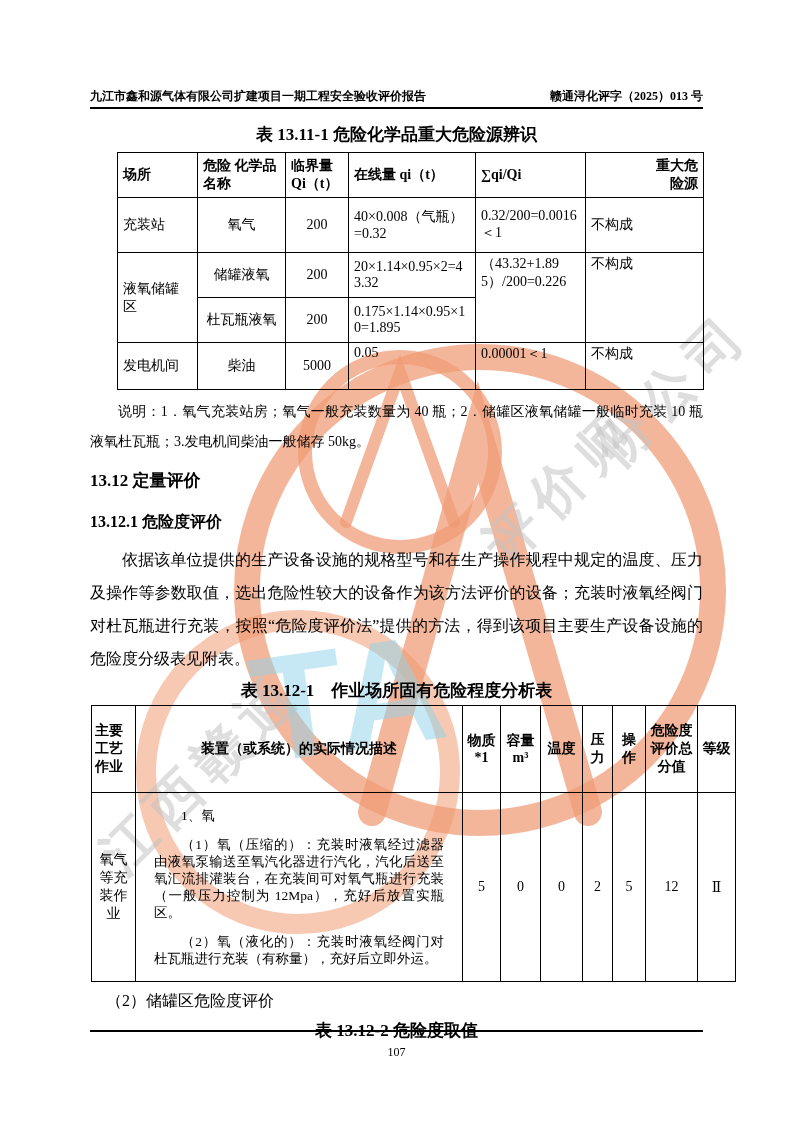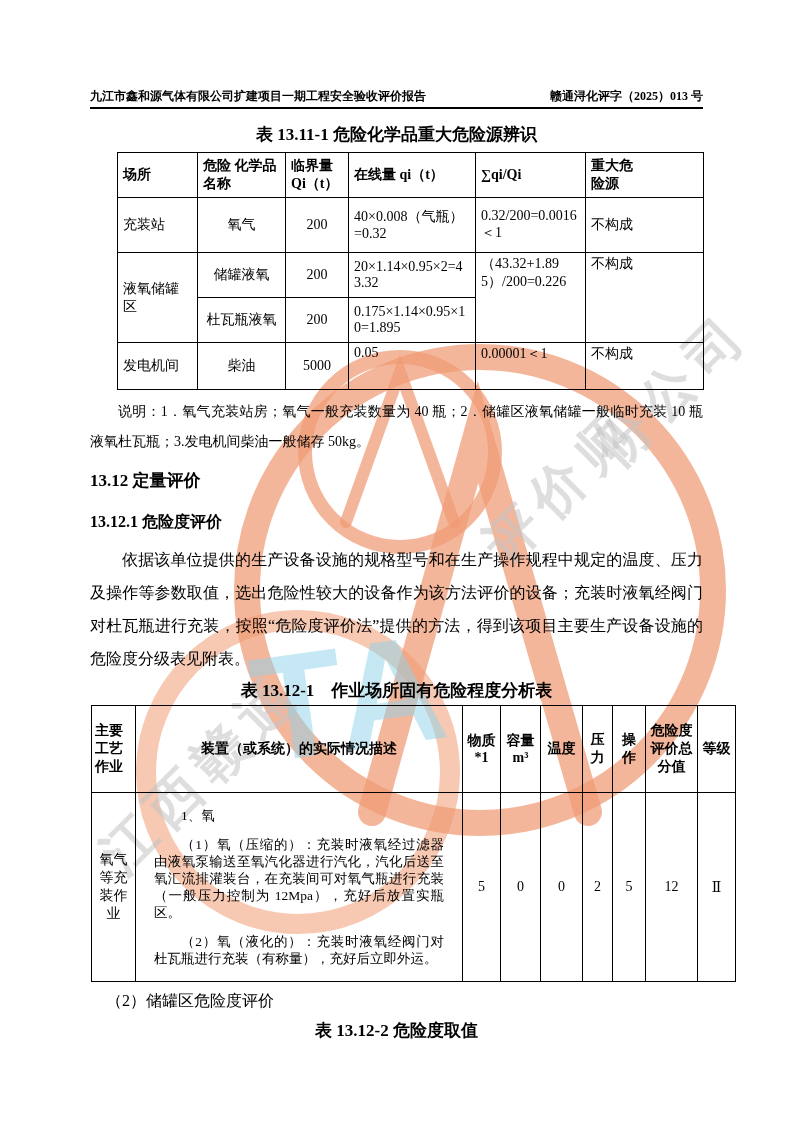--- a/index.html
+++ b/index.html
@@ -28,21 +28,21 @@
     border-bottom:2px solid #000;padding-bottom:3px;
     font-size:12px;font-weight:bold;line-height:16px;margin-top:32px;
   }
   .tbl-title{text-align:center;font-weight:bold;font-size:17px;}
   .t1-title{margin:14px 0 6px 0;}
   table{border-collapse:collapse;table-layout:fixed;background:transparent;}
   td{border:1px solid #000;font-size:14px;padding:2px 5px;vertical-align:middle;
      word-break:break-all;background:transparent;}
   .t1{width:586px;margin-left:27px;}
   .t1 .hd td{font-weight:bold;height:40px;}
-  .t1 .hd .c6{text-align:left;white-space:pre-line;}
+  .t1 .hd .c6{text-align:right;white-space:pre-line;}
   .t1 td.c2,.t1 td.c3{text-align:center;}
   .t1 .r1 td{height:50px;} .t1 .r2 td{height:40px;} .t1 .r3 td{height:40px;}
   .t1 .r4 td{height:42px;}
   .notes{font-size:14px;line-height:30px;text-indent:2em;margin:7px 0 0 0;text-align:justify;}
   .conclusion{font-size:16px;line-height:35px;text-indent:2em;margin:3px 0 0 0;text-align:justify;}
   .h1{font-size:17px;font-weight:bold;margin:12px 0 0 0;}
   .h2{font-size:16px;font-weight:bold;margin:20px 0 0 0;}
   .para{font-size:16px;line-height:33px;text-indent:2em;margin:10px 0 0 0;text-align:justify;}
   .t2-title{margin:4px 0 3px 0;}
   .t2{width:644px;margin-left:1px;}
@@ -191,14 +191,17 @@
         </tr>
       </tbody>
     </table>
 
     <p class="sub-item">（2）储罐区危险度评价</p>
 
     <div class="tbl-title t3-title">表 13.12-2  危险度取值</div>
 
   </div>
 
+  <div class="footer">
+    <span>107</span>
+  </div>
 
 </div>
 
 </body></html>

